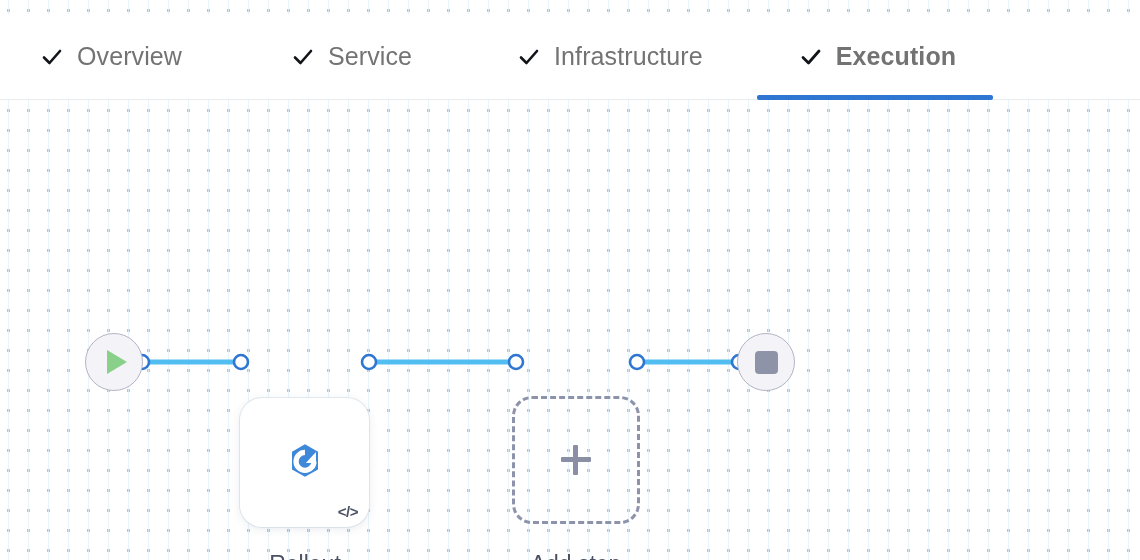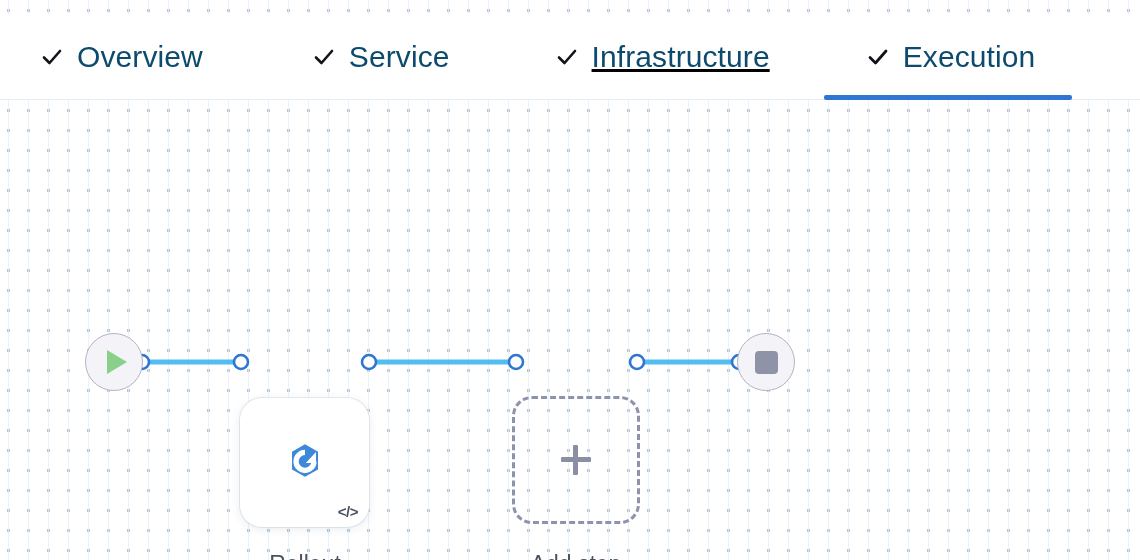--- a/index.html
+++ b/index.html
@@ -46,45 +46,45 @@
   .tab {
     display: flex;
     align-items: center;
     gap: 13px;
     height: 100%;
     position: relative;
     cursor: pointer;
     user-select: none;
   }
   .tab .tab-label {
-    font-size: 30px;
-    color: #0c4a6e;
+    font-size: 25px;
+    color: #737373;
     letter-spacing: 0.1px;
     white-space: nowrap;
   }
-  .tab.is-active .tab-label { font-weight: 400; }
+  .tab.is-active .tab-label { font-weight: 700; }
   .tab-check {
     display: inline-block;
     width: 24px; height: 24px;
     flex: 0 0 24px;
     color: #111419;
   }
   .tab-check svg { display: block; width: 24px; height: 24px; }
   .tab-underline {
     position: absolute;
     left: 0; right: 0; bottom: -1px;
     height: 5px;
     border-radius: 2px;
     background: #2f76d3;
   }
 
   
   .tab[data-idx="0"] { margin-left: 18px; }
   .tab[data-idx="1"] { margin-left: 109px; justify-content: flex-end; }
-  .tab[data-idx="2"] { margin-left: 105px; text-decoration: underline; }
+  .tab[data-idx="2"] { margin-left: 105px; }
   .tab[data-idx="3"] { margin-left: 54px; padding-left: 42px; padding-right: 37px; }
 
   
   .canvas {
     position: absolute;
     left: 0; top: 100px; width: 1140px; height: 460px;
     z-index: 2;
   }
   .edges {
     position: absolute; left: 0; top: 0;

